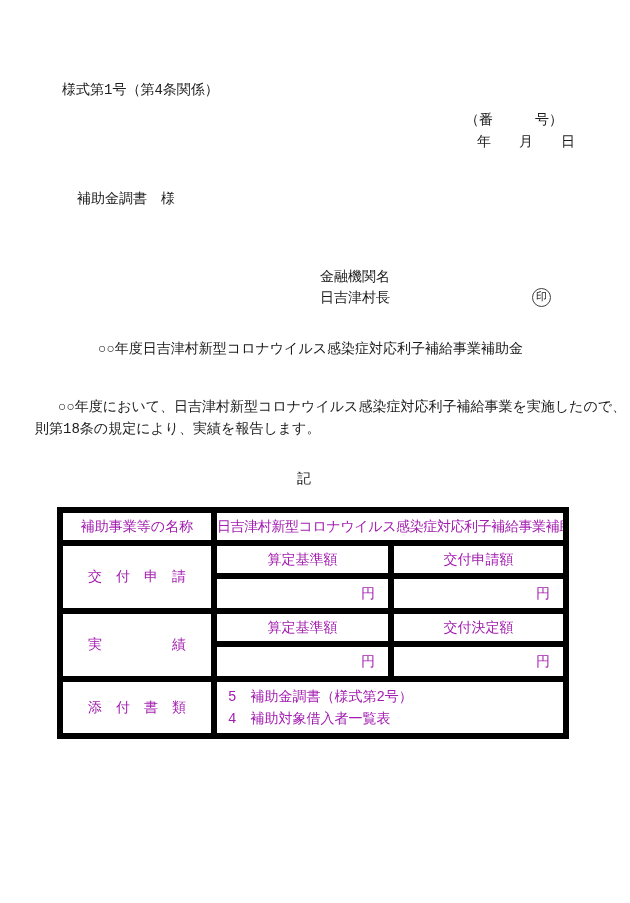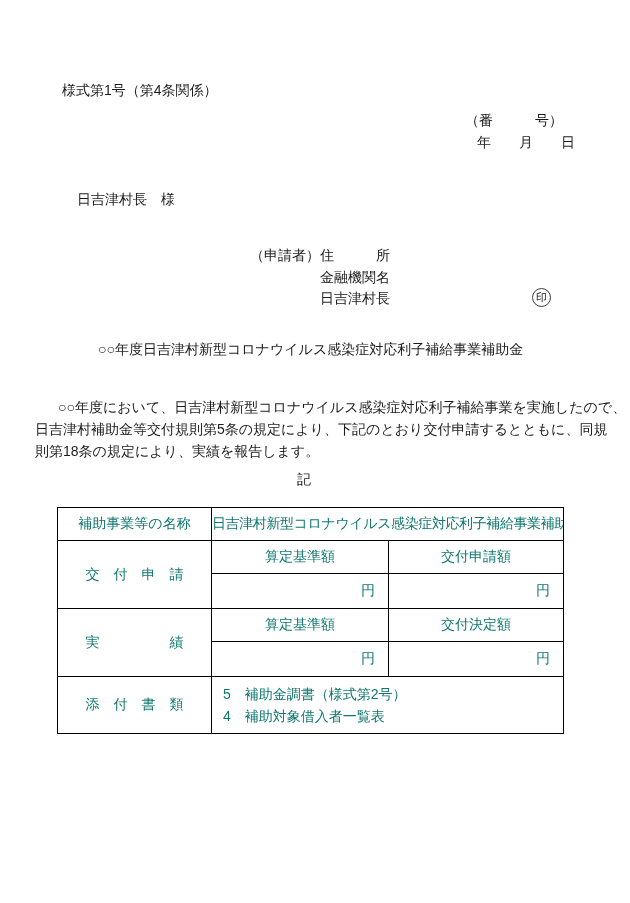--- a/index.html
+++ b/index.html
@@ -2,21 +2,21 @@
 <html><head>
 <meta charset="utf-8">
 <style>
   * { margin: 0; padding: 0; box-sizing: border-box; }
   html, body { background: #ffffff; }
   .page {
     position: relative;
     width: 630px;
     height: 890px;
     background: #ffffff;
-    font-family: Liberation Sans, sans-serif;
+    font-family: Liberation Mono, monospace;
     font-size: 14px;
     color: #1b1b1b;
     overflow: hidden;
   }
   .abs { position: absolute; line-height: 20px; white-space: nowrap; }
 
   .form-number   { left: 62px;  top: 80px;  }
   .doc-number    { left: 465px; top: 110px; }
   .doc-date      { left: 463px; top: 132px; margin-left: 14px; }
   .addressee     { left: 77px;  top: 189px; }
@@ -43,23 +43,23 @@
   .ki-marker { left: 297px; top: 469px; }
 
   .form-table {
     position: absolute;
     left: 57px; top: 507px;
     border-collapse: collapse;
     table-layout: fixed;
     width: 506px;
   }
   .form-table td {
-    border: 1px solid #000000;
+    border: 6px solid #000000;
     font-size: 14px;
-    color: #0f766e;
+    color: #a21caf;
     vertical-align: middle;
     white-space: nowrap;
     overflow: hidden;
   }
   .center { text-align: center; }
   .tight  { letter-spacing: -0.4px; }
   .yen    { text-align: right; padding-right: 13px; }
   .attach-cell { padding-left: 11px; line-height: 22px; vertical-align: middle; }
   .r1 { height: 33px; }
   .r2 { height: 33px; }
@@ -71,34 +71,32 @@
 </head>
 <body>
 
 <div class="page">
 
   <div class="abs form-number">様式第1号（第4条関係）</div>
 
   <div class="abs doc-number">（番　　　号）</div>
   <div class="abs doc-date">年　　月　　日</div>
 
-  <div class="abs addressee">日吉津村長　様</div>
+  <div class="abs addressee">補助金調書　様</div>
 
-  <div class="abs applicant-line1">（申請者）住　　　所</div>
   <div class="abs applicant-line2">金融機関名</div>
   <div class="abs applicant-line3">日吉津村長</div>
   <div class="abs seal">
     <span>印</span>
   </div>
 
   <div class="abs title-line1">○○年度日吉津村新型コロナウイルス感染症対応利子補給事業補助金</div>
 
   <div class="abs body-text">
     <div class="line indent">○○年度において、日吉津村新型コロナウイルス感染症対応利子補給事業を実施したので、</div>
-    <div class="line">日吉津村補助金等交付規則第5条の規定により、下記のとおり交付申請するとともに、同規</div>
     <div class="line">則第18条の規定により、実績を報告します。</div>
   </div>
 
   <div class="abs ki-marker">記</div>
 
   <table class="form-table">
     <colgroup>
       <col style="width:154px">
       <col style="width:177px">
       <col style="width:175px">

